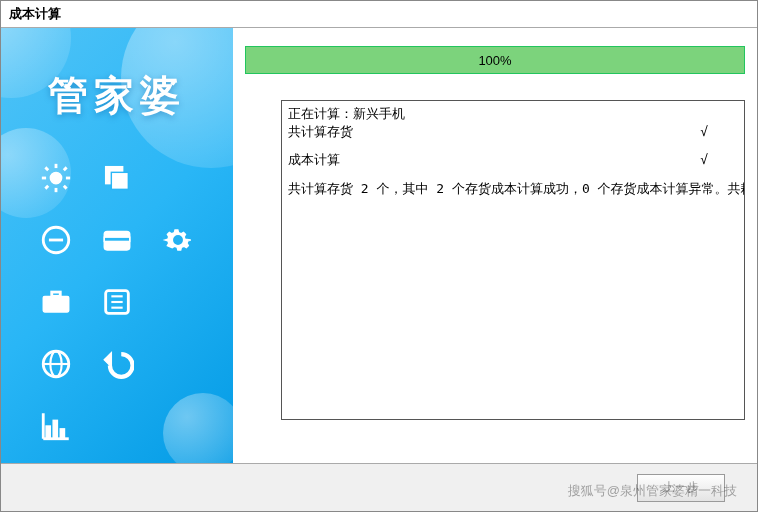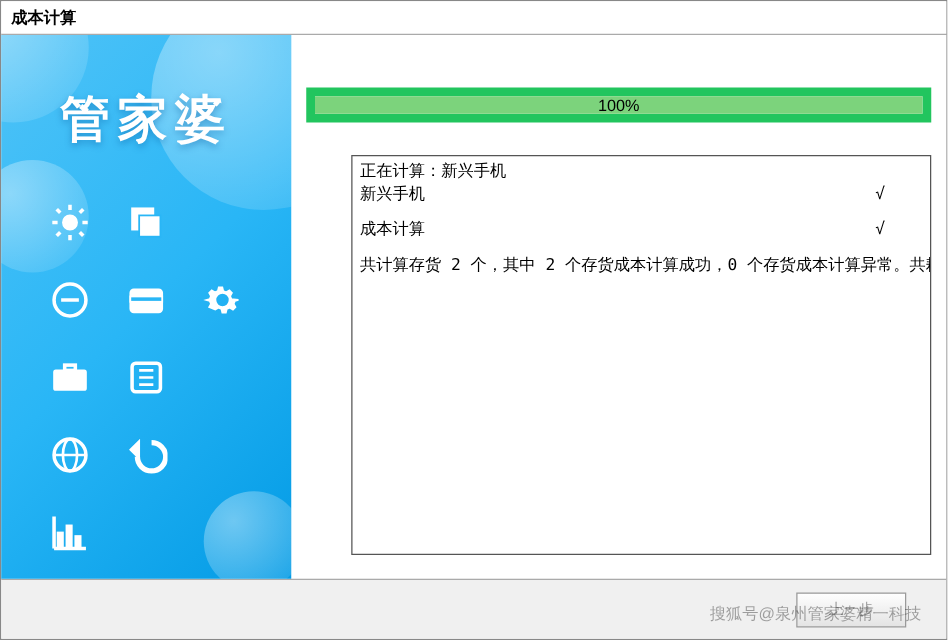--- a/index.html
+++ b/index.html
@@ -68,23 +68,23 @@
 }
 .icon svg { width: 34px; height: 34px; fill: #fff; stroke: #fff; }
 .main {
   flex: 1;
   background: #fff;
   padding: 8px 12px 0 12px;
   display: flex;
   flex-direction: column;
 }
 .progress-wrap {
-  margin-top: 34px;
+  margin-top: 10px;
   background: #ec4899;
-  border: 7px solid #22c55e;
+  border: 1px solid #22c55e;
   height: 28px;
   position: relative;
 }
 .progress-bar {
   background: #7cd37c;
   height: 100%;
 }
 .progress-label {
   position: absolute;
   top: 0; left: 0; right: 0; bottom: 0;
@@ -240,21 +240,21 @@
     <div class="main">
       <div class="progress-wrap">
         <div class="progress-bar" style="width:100%"></div>
         <div class="progress-label">100%</div>
       </div>
       <div class="log-box" id="log-box">
           <div class="log-line">
             <span class="log-text">正在计算：新兴手机</span>
           </div>
           <div class="log-line">
-            <span class="log-text">新兴手机</span>
+            <span class="log-text">共计算存货</span>
             <span class="log-check">√</span>
           </div>
           <div class="log-gap"></div>
           <div class="log-line">
             <span class="log-text">成本计算</span>
             <span class="log-check">√</span>
           </div>
           <div class="log-gap"></div>
           <div class="log-line">
             <span class="log-text">共计算存货 2 个，其中 2 个存货成本计算成功，0 个存货成本计算异常。共耗时:0小时0分0秒。</span>

